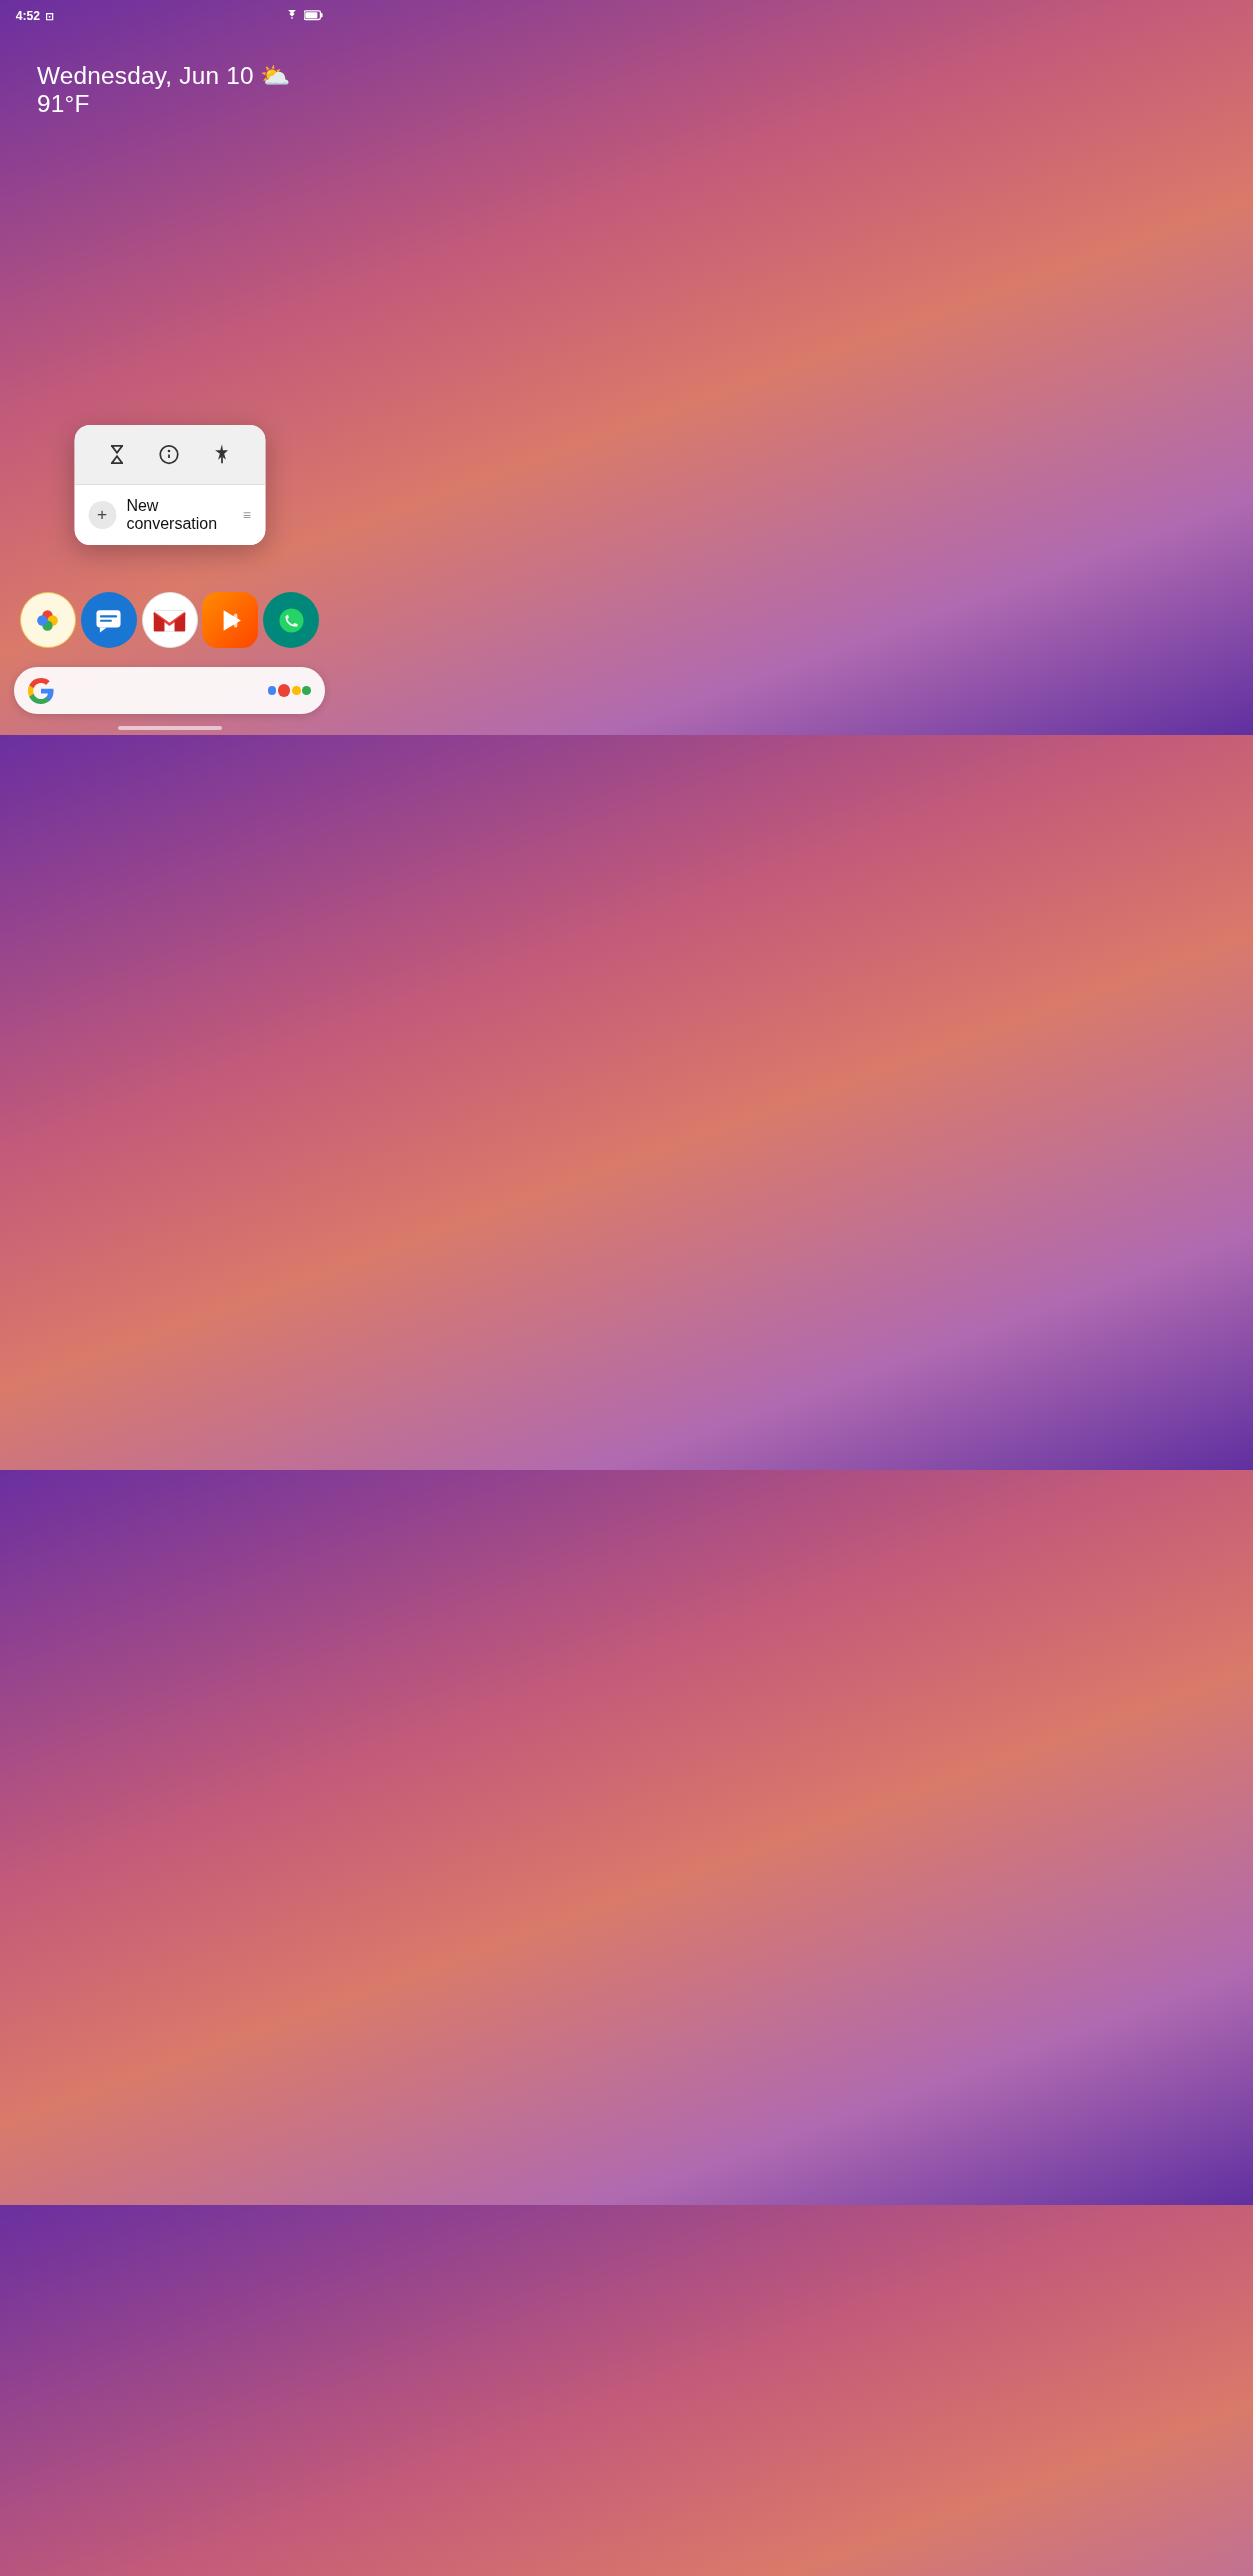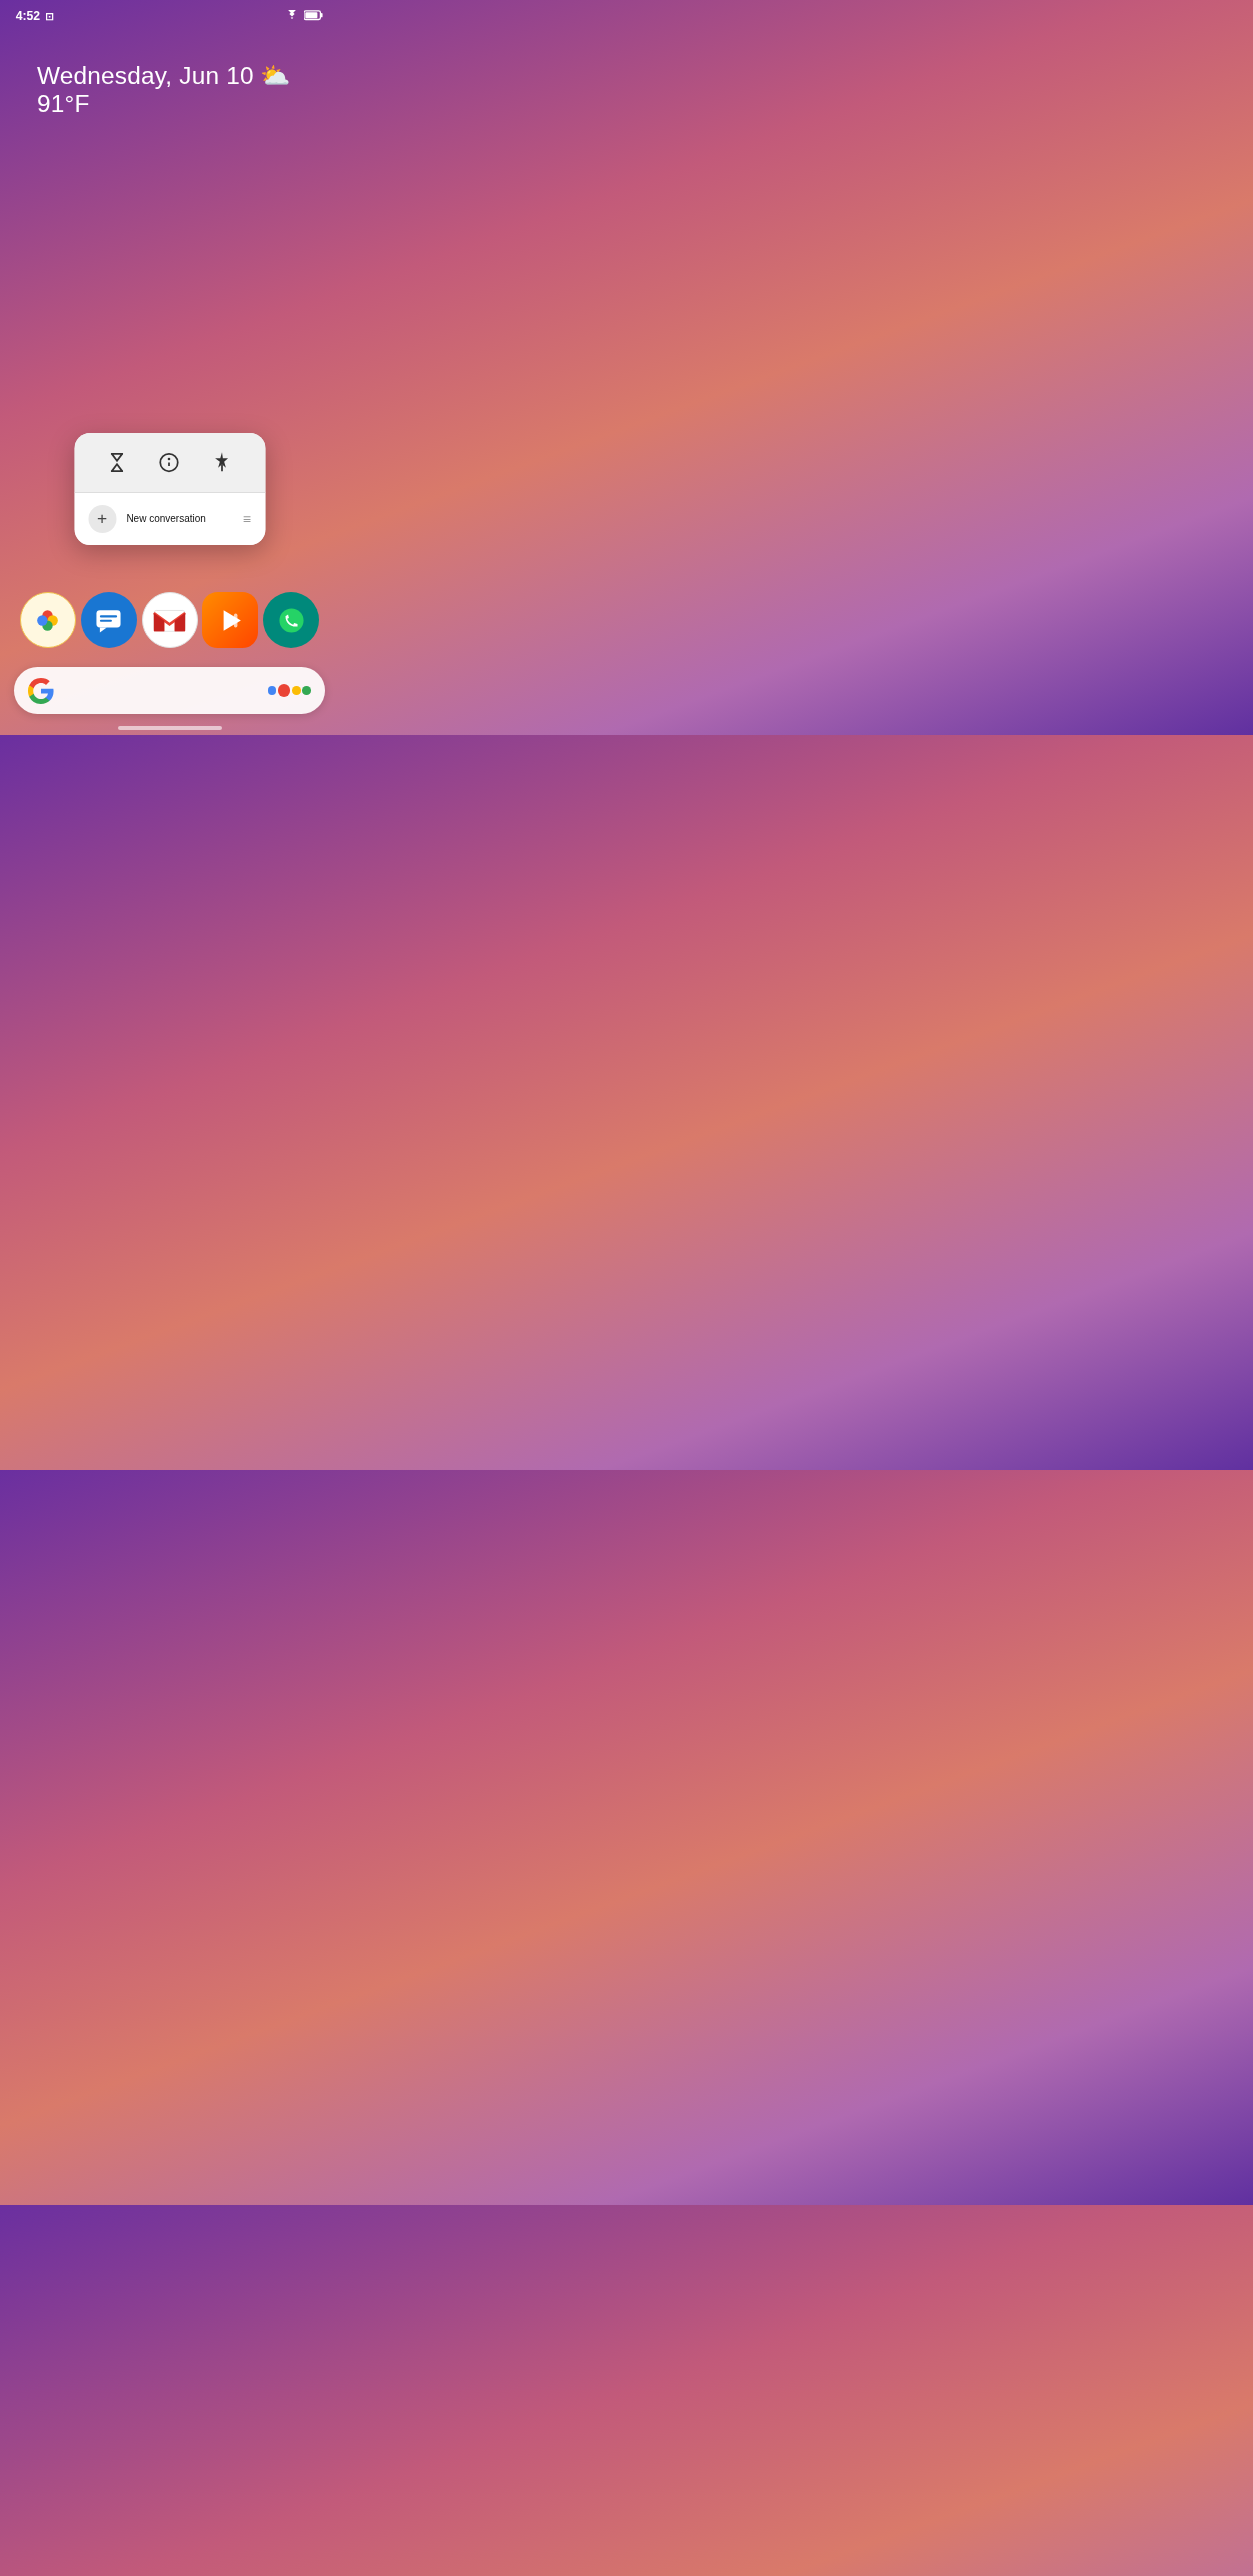--- a/index.html
+++ b/index.html
@@ -97,21 +97,21 @@
       display: flex;
       align-items: center;
       justify-content: center;
       font-size: 17.4px;
       color: #444;
       flex-shrink: 0;
     }
 
     .popup-action-label {
       flex: 1;
-      font-size: 10px;
+      font-size: 16px;
       color: #111;
       font-weight: 400;
     }
 
     .popup-action-drag {
       color: #999;
       font-size: 14px;
     }
 
     

